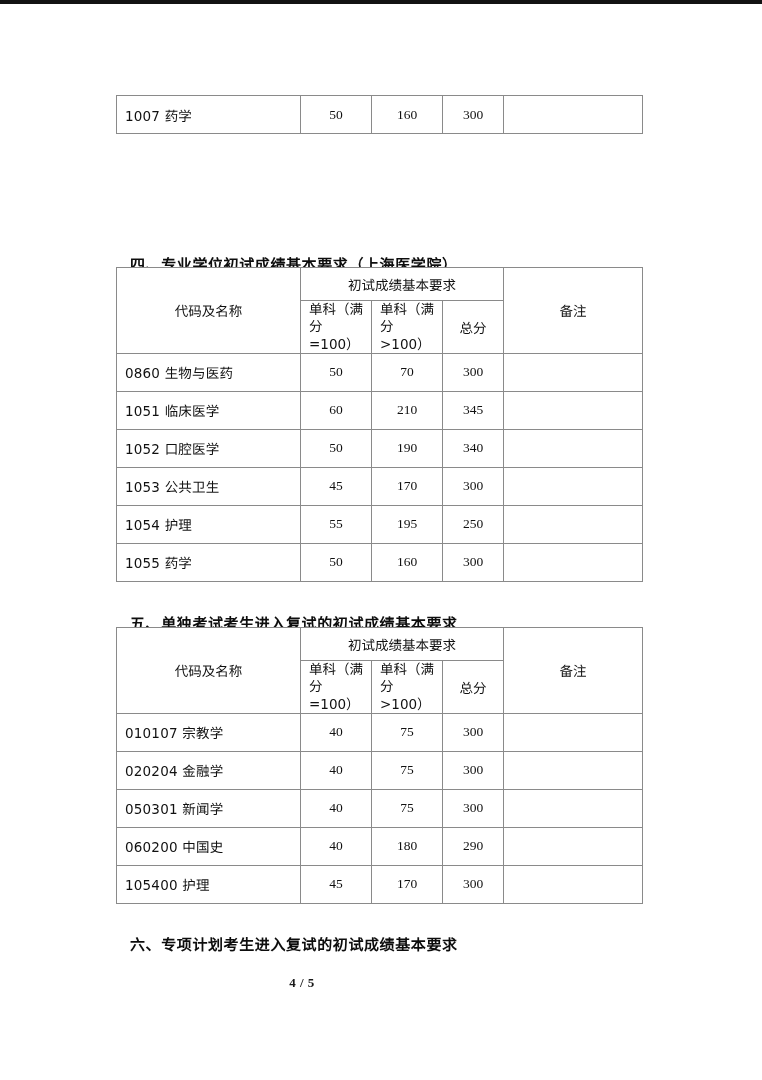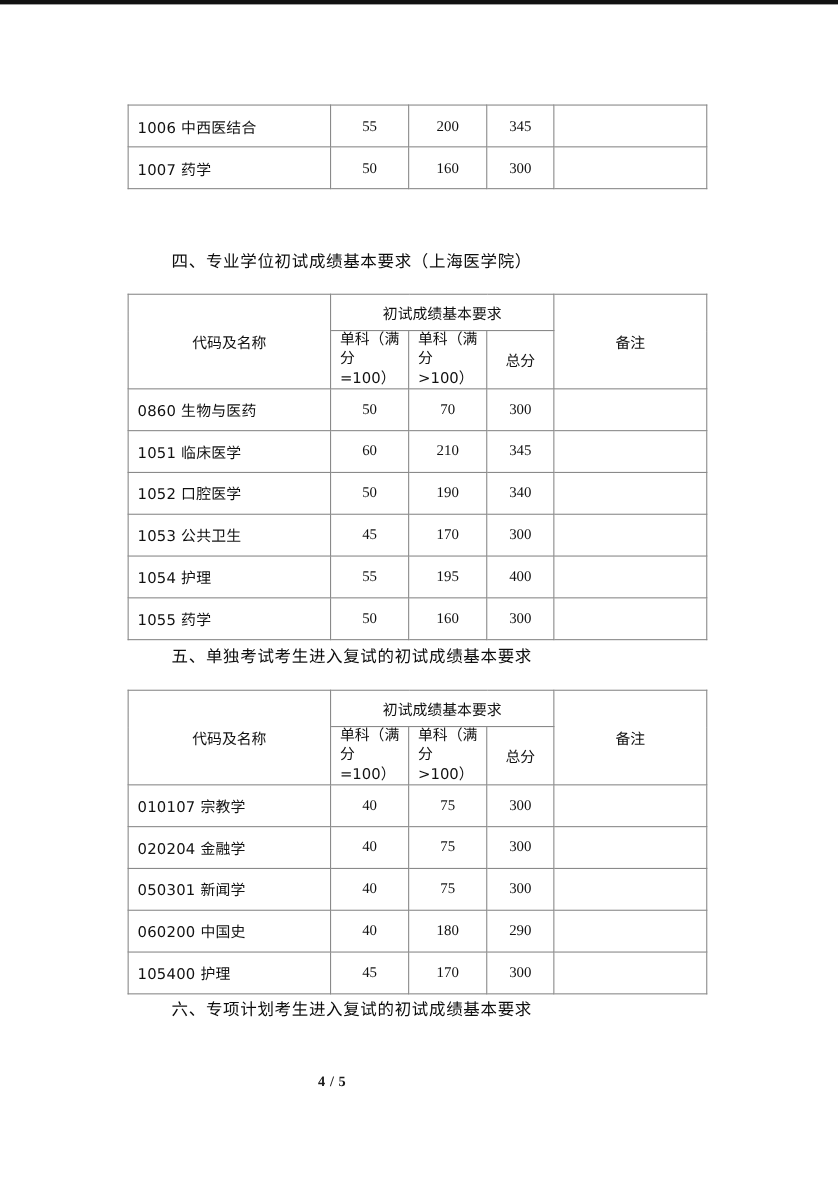--- a/index.html
+++ b/index.html
@@ -97,26 +97,27 @@
     height: 46px;
   }
   .hdr-name-cell { height: 78px; }
 
   
   .table-continued tr:first-child td { border-top: 1px solid #8a8a8a; }
 
   
   .section-heading {
     position: absolute;
-    left: 156px;
+    left: 130px;
     font-size: 15px;
-    font-weight: normal;
+    font-weight: bold;
     color: #0d0d0d;
     letter-spacing: 0.6px;
     white-space: nowrap;
+    margin-top: 27px;
   }
 
   
   .page-footer {
     position: absolute;
     left: 0;
     width: 604px;
     text-align: center;
     font-size: 13px;
     font-weight: bold;
@@ -143,27 +144,20 @@
 
   <table id="table-continued" class="score-table table-continued">
     <colgroup>
       <col class="col-name">
         <col class="col-s1">
         <col class="col-s2">
       <col class="col-total">
         <col class="col-remark">
     </colgroup>
     <tbody>
-      <tr class="data-row">
-        <td class="cell-name">1006 中西医结合</td>
-        <td class="cell-num">55</td>
-        <td class="cell-num">200</td>
-        <td class="cell-num">345</td>
-        <td class="cell-remark"></td>
-      </tr>
       <tr class="data-row">
         <td class="cell-name">1007 药学</td>
         <td class="cell-num">50</td>
         <td class="cell-num">160</td>
         <td class="cell-num">300</td>
         <td class="cell-remark"></td>
       </tr>
     </tbody>
   </table>
 
@@ -221,21 +215,21 @@
         <td class="cell-name">1053 公共卫生</td>
         <td class="cell-num">45</td>
         <td class="cell-num">170</td>
         <td class="cell-num">300</td>
         <td class="cell-remark"></td>
       </tr>
       <tr class="data-row">
         <td class="cell-name">1054 护理</td>
         <td class="cell-num">55</td>
         <td class="cell-num">195</td>
-        <td class="cell-num">400</td>
+        <td class="cell-num">250</td>
         <td class="cell-remark"></td>
       </tr>
       <tr class="data-row">
         <td class="cell-name">1055 药学</td>
         <td class="cell-num">50</td>
         <td class="cell-num">160</td>
         <td class="cell-num">300</td>
         <td class="cell-remark"></td>
       </tr>
     </tbody>

